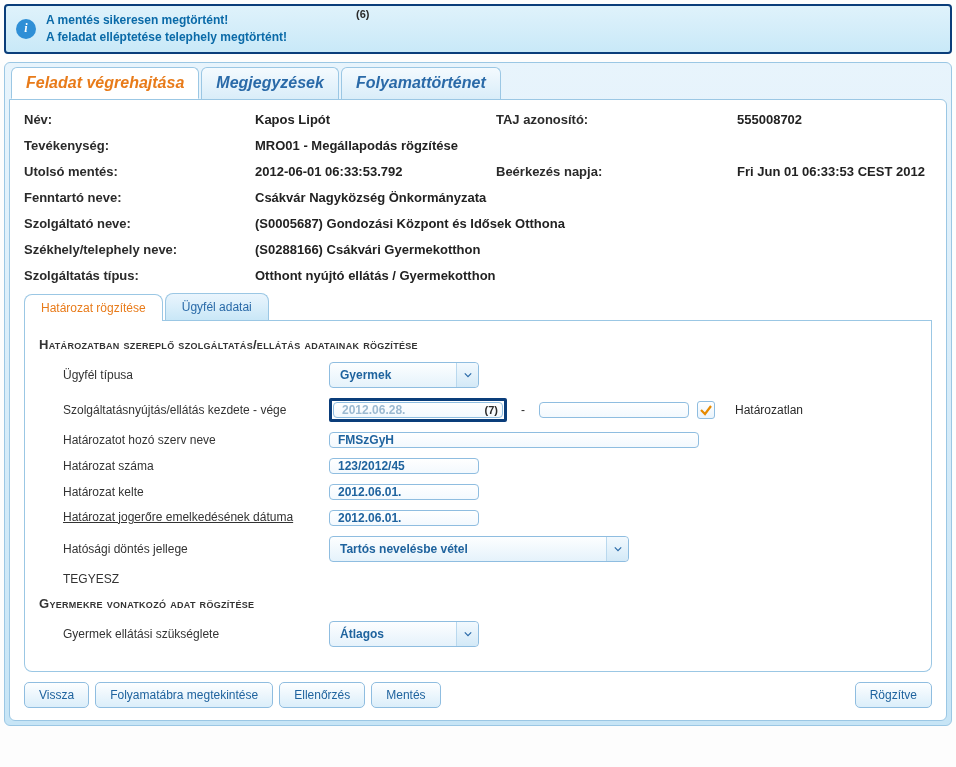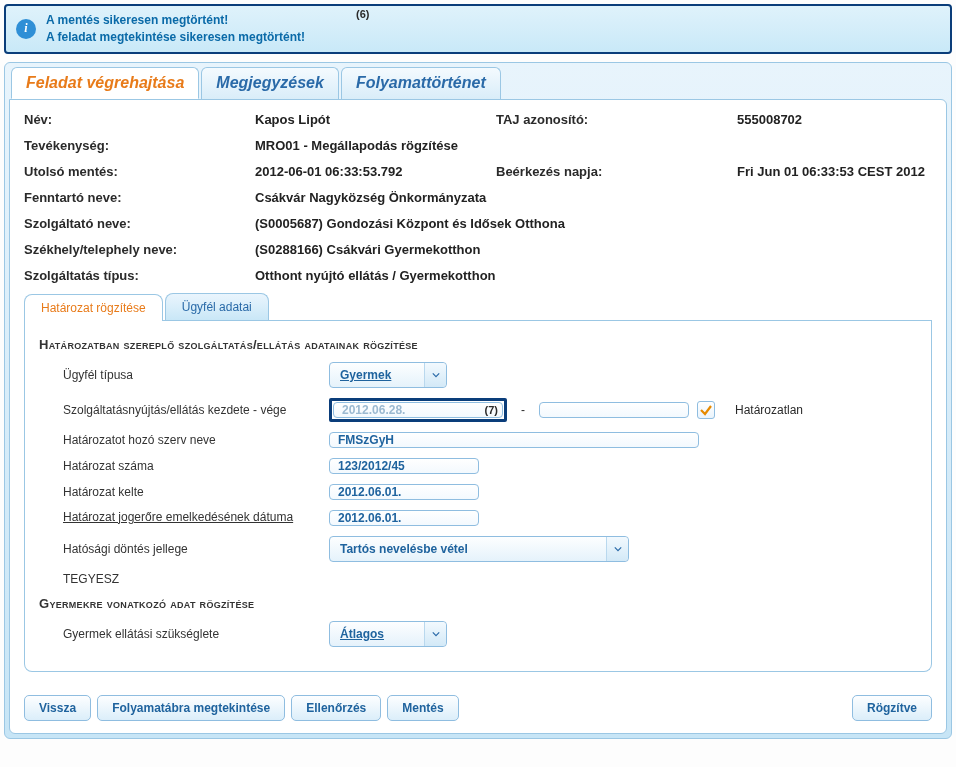--- a/index.html
+++ b/index.html
@@ -32,40 +32,40 @@
   .form-row { display:flex; align-items:center; margin:6px 0 10px 0;}
   .form-row .flabel { width:290px; padding-left:24px; color:#333;}
   .form-row .fctrl { display:flex; align-items:center; gap:8px;}
   
   .txt { height:16px; border:1px solid #8fbde0; border-radius:4px; padding:2px 8px; color:#1f639e; font-weight:bold; font-size:12px; background:linear-gradient(#fff,#f3f9fe);}
   .txt.w150{width:150px;} .txt.w370{width:370px;}
   
   .combo { height:26px; border:1px solid #8fbde0; border-radius:4px; background:linear-gradient(#fdfeff,#e5f2fb); display:flex; align-items:center; justify-content:space-between; padding:0 0 0 10px; color:#1f639e; font-weight:bold; cursor:pointer;}
   .combo .arrow { width:22px; height:100%; border-left:1px solid #b9d8ee; display:flex; align-items:center; justify-content:center; background:linear-gradient(#f2f9fe,#d3e9f7); border-radius:0 4px 4px 0;}
   .combo .arrow svg{width:8px;height:8px;}
-  .combo.w150{width:118px;text-decoration:underline;} .combo.w300{width:300px;}
+  .combo.w150{width:150px;} .combo.w300{width:300px;}
   
   .date-highlight { border:3px solid #0a3d7a; padding:1px; border-radius:2px; display:inline-flex; align-items:center; position:relative;}
   .date-highlight .ann{ position:absolute; right:6px; top:3px; font-size:11px; font-weight:bold;}
   
   .chk { width:18px; height:18px; border:1px solid #8fbde0; border-radius:3px; background:linear-gradient(#fff,#eaf4fc); display:flex; align-items:center; justify-content:center; cursor:pointer;}
   .chk svg{width:14px;height:14px;}
   
   .btnbar { display:flex; gap:6px; margin-top:10px; align-items:center;}
-  .btn { border:1px solid #8fbde0; border-radius:5px; background:linear-gradient(#fdfeff,#dbeefa); color:#1f639e; font-weight:bold; padding:5px 14px; font-size:12px; cursor:pointer;margin-top:13px;}
+  .btn { border:1px solid #8fbde0; border-radius:5px; background:linear-gradient(#fdfeff,#dbeefa); color:#1f639e; font-weight:normal; padding:5px 14px; font-size:12px; cursor:pointer;}
   .spacer{flex:1;}
 </style>
 </head>
 <body>
 
 <div class="info-banner">
   <div class="icon">i</div>
   <div class="msgs">
     <div>A mentés sikeresen megtörtént!</div>
-    <div>A feladat megtekintése sikeresen megtörtént!</div>
+    <div>A feladat elléptetése telephely megtörtént!</div>
   </div>
   <div class="ann">(6)</div>
 </div>
 
 <div class="tabs-outer">
   <div class="tabstrip">
     <div class="tab active">Feladat végrehajtása</div>
     <div class="tab">Megjegyzések</div>
     <div class="tab">Folyamattörténet</div>
   </div>

